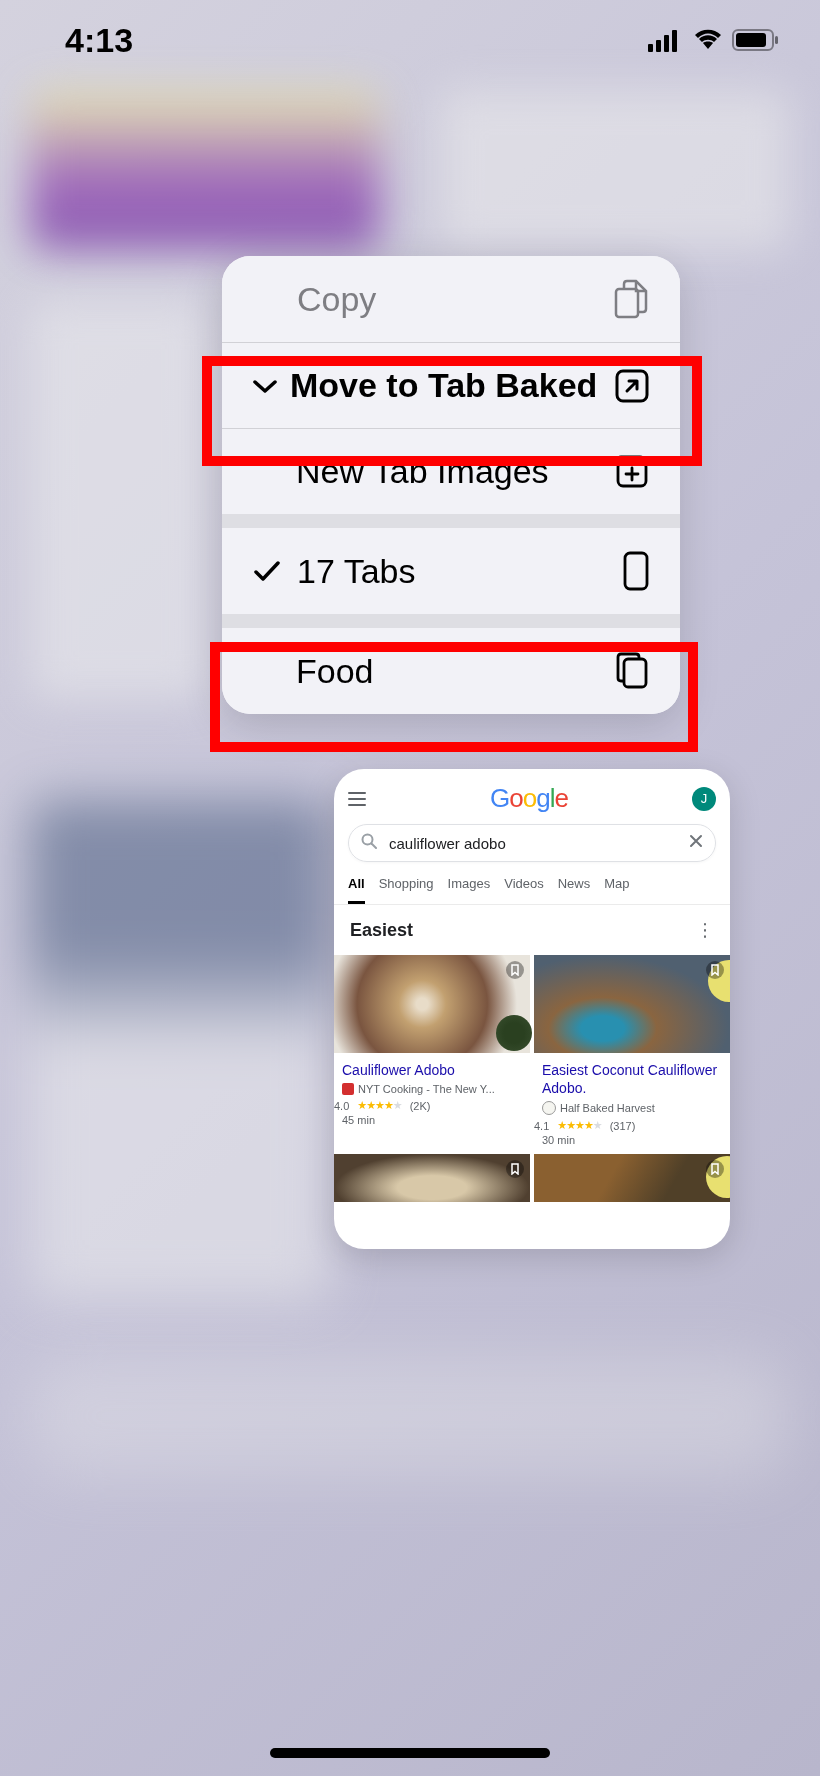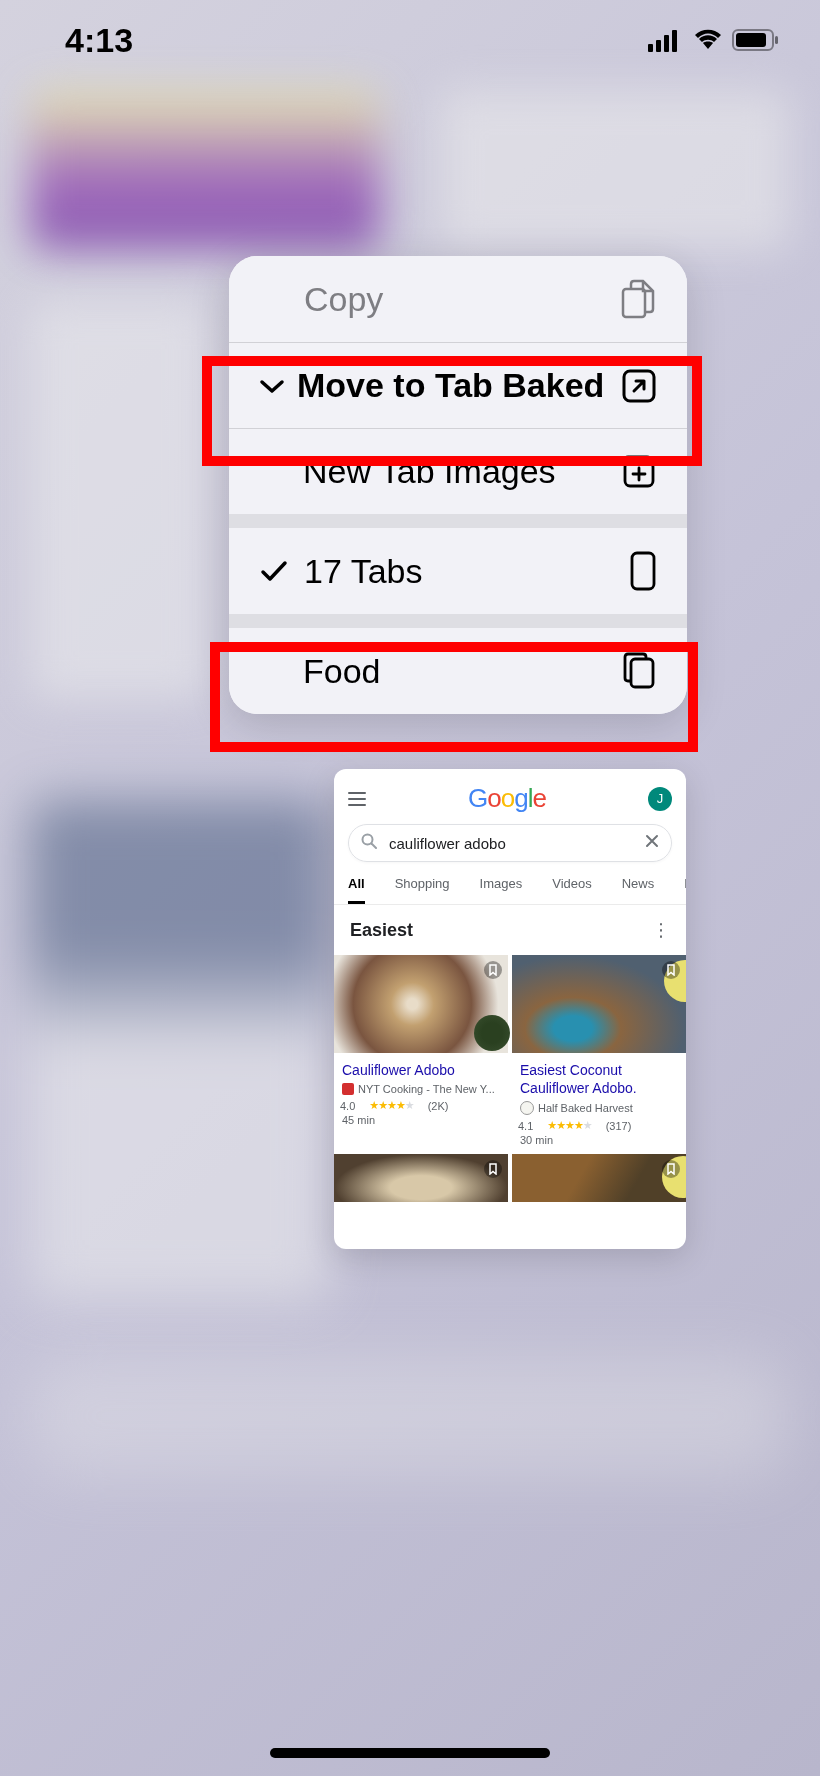--- a/index.html
+++ b/index.html
@@ -101,21 +101,21 @@
       gap: 8px;
     }
     .cellular-icon svg, .wifi-icon svg, .battery-icon svg {
       display: block;
     }
     
     
     .context-menu {
       position: absolute;
       top: 256px;
-      left: 229px;
+      left: 222px;
       width: 458px;
       background: #f2f2f7;
       border-radius: 28px;
       box-shadow: 0 10px 40px rgba(0,0,0,0.15);
       overflow: visible;
       z-index: 50;
     }
     .menu-item {
       display: flex;
       align-items: center;
@@ -189,24 +189,24 @@
       left: 210px;
       width: 488px;
       height: 110px;
     }
     
     
     .tab-preview {
       position: absolute;
       top: 769px;
       left: 334px;
-      width: 352px;
+      width: 396px;
       height: 480px;
       background: #fff;
-      border-radius: 12px;
+      border-radius: 30px;
       box-shadow: 0 8px 32px rgba(0,0,0,0.15);
       overflow: hidden;
       z-index: 30;
     }
     .tab-header {
       display: flex;
       align-items: center;
       justify-content: space-between;
       padding: 14px 14px 10px;
     }
@@ -258,21 +258,21 @@
     .search-box input {
       border: none;
       outline: none;
       flex: 1;
       font-size: 15px;
       color: #202124;
       background: transparent;
     }
     .search-tabs {
       display: flex;
-      gap: 30px;
+      gap: 14px;
       padding: 14px 14px 0;
       font-size: 13px;
       color: #5f6368;
       overflow: hidden;
     }
     .search-tab {
       padding-bottom: 10px;
     }
     .search-tab.active {
       color: #000;
@@ -357,24 +357,24 @@
       height: 12px;
       background: #f5f5f0;
       border: 1px solid #999;
       border-radius: 50%;
       flex-shrink: 0;
       display: inline-block;
     }
     .recipe-rating {
       font-size: 11px;
       color: #5f6368;
-      padding: 4px 6px 0;
-      display: flex;
-      align-items: center;
-      gap: 14px;
+      padding: 4px 0 0;
+      display: flex;
+      align-items: center;
+      gap: 8px;
     }
     .stars {
       color: #fbbc04;
       letter-spacing: -1px;
     }
     .star-gray {
       color: #dadce0;
     }
     .recipe-time {
       font-size: 11px;

